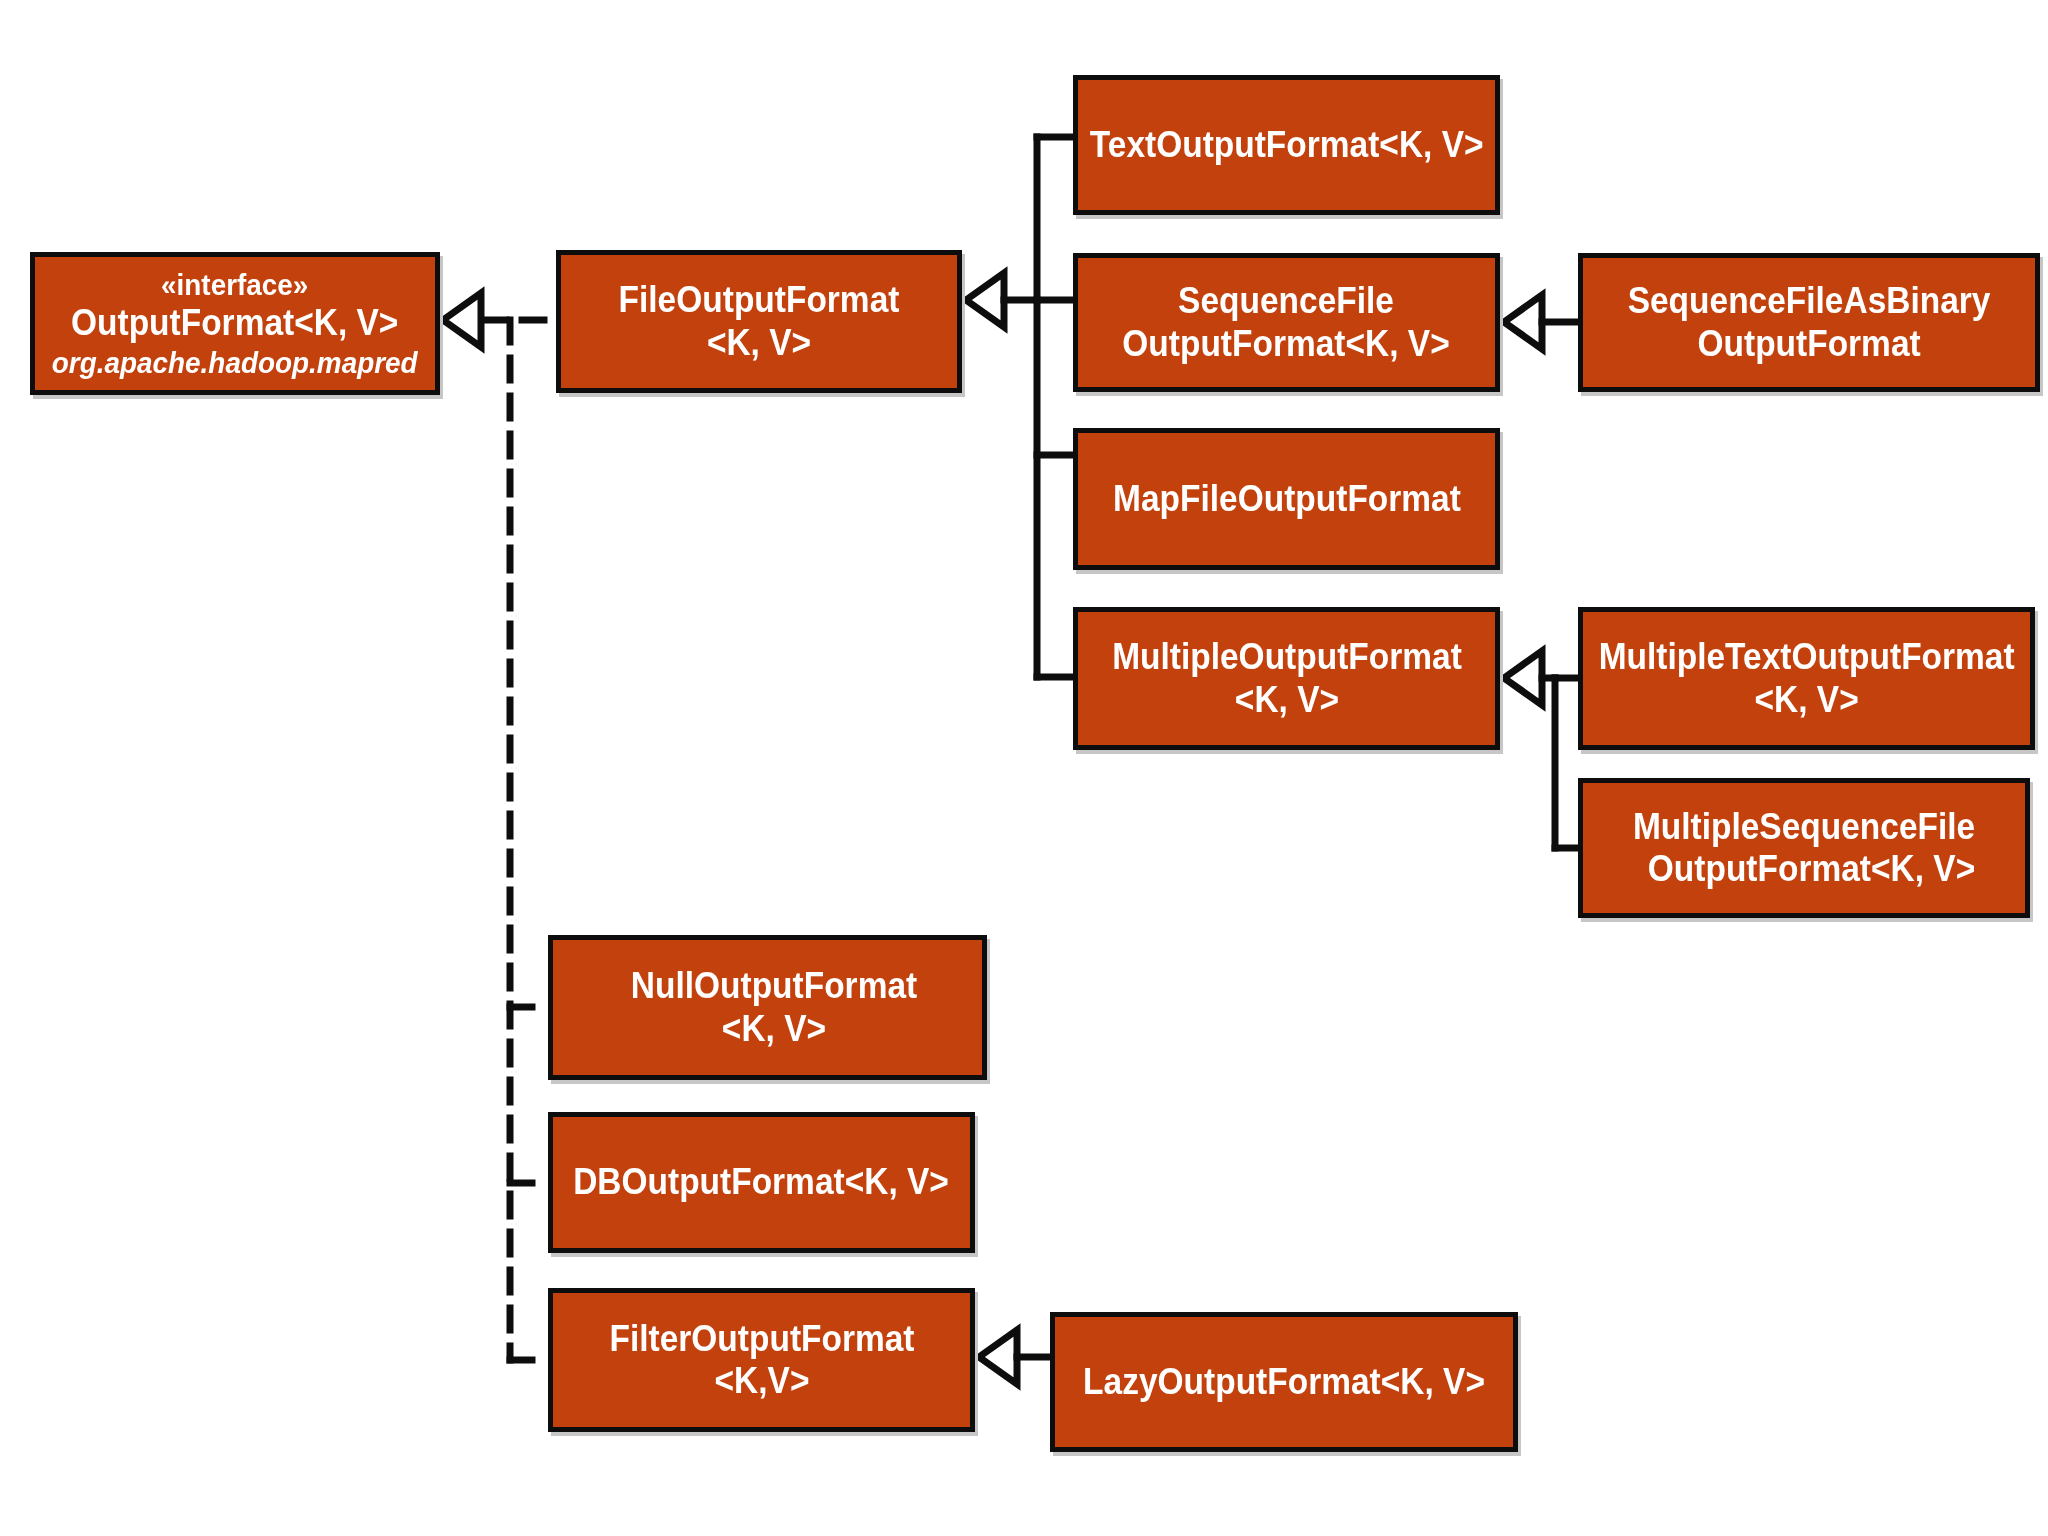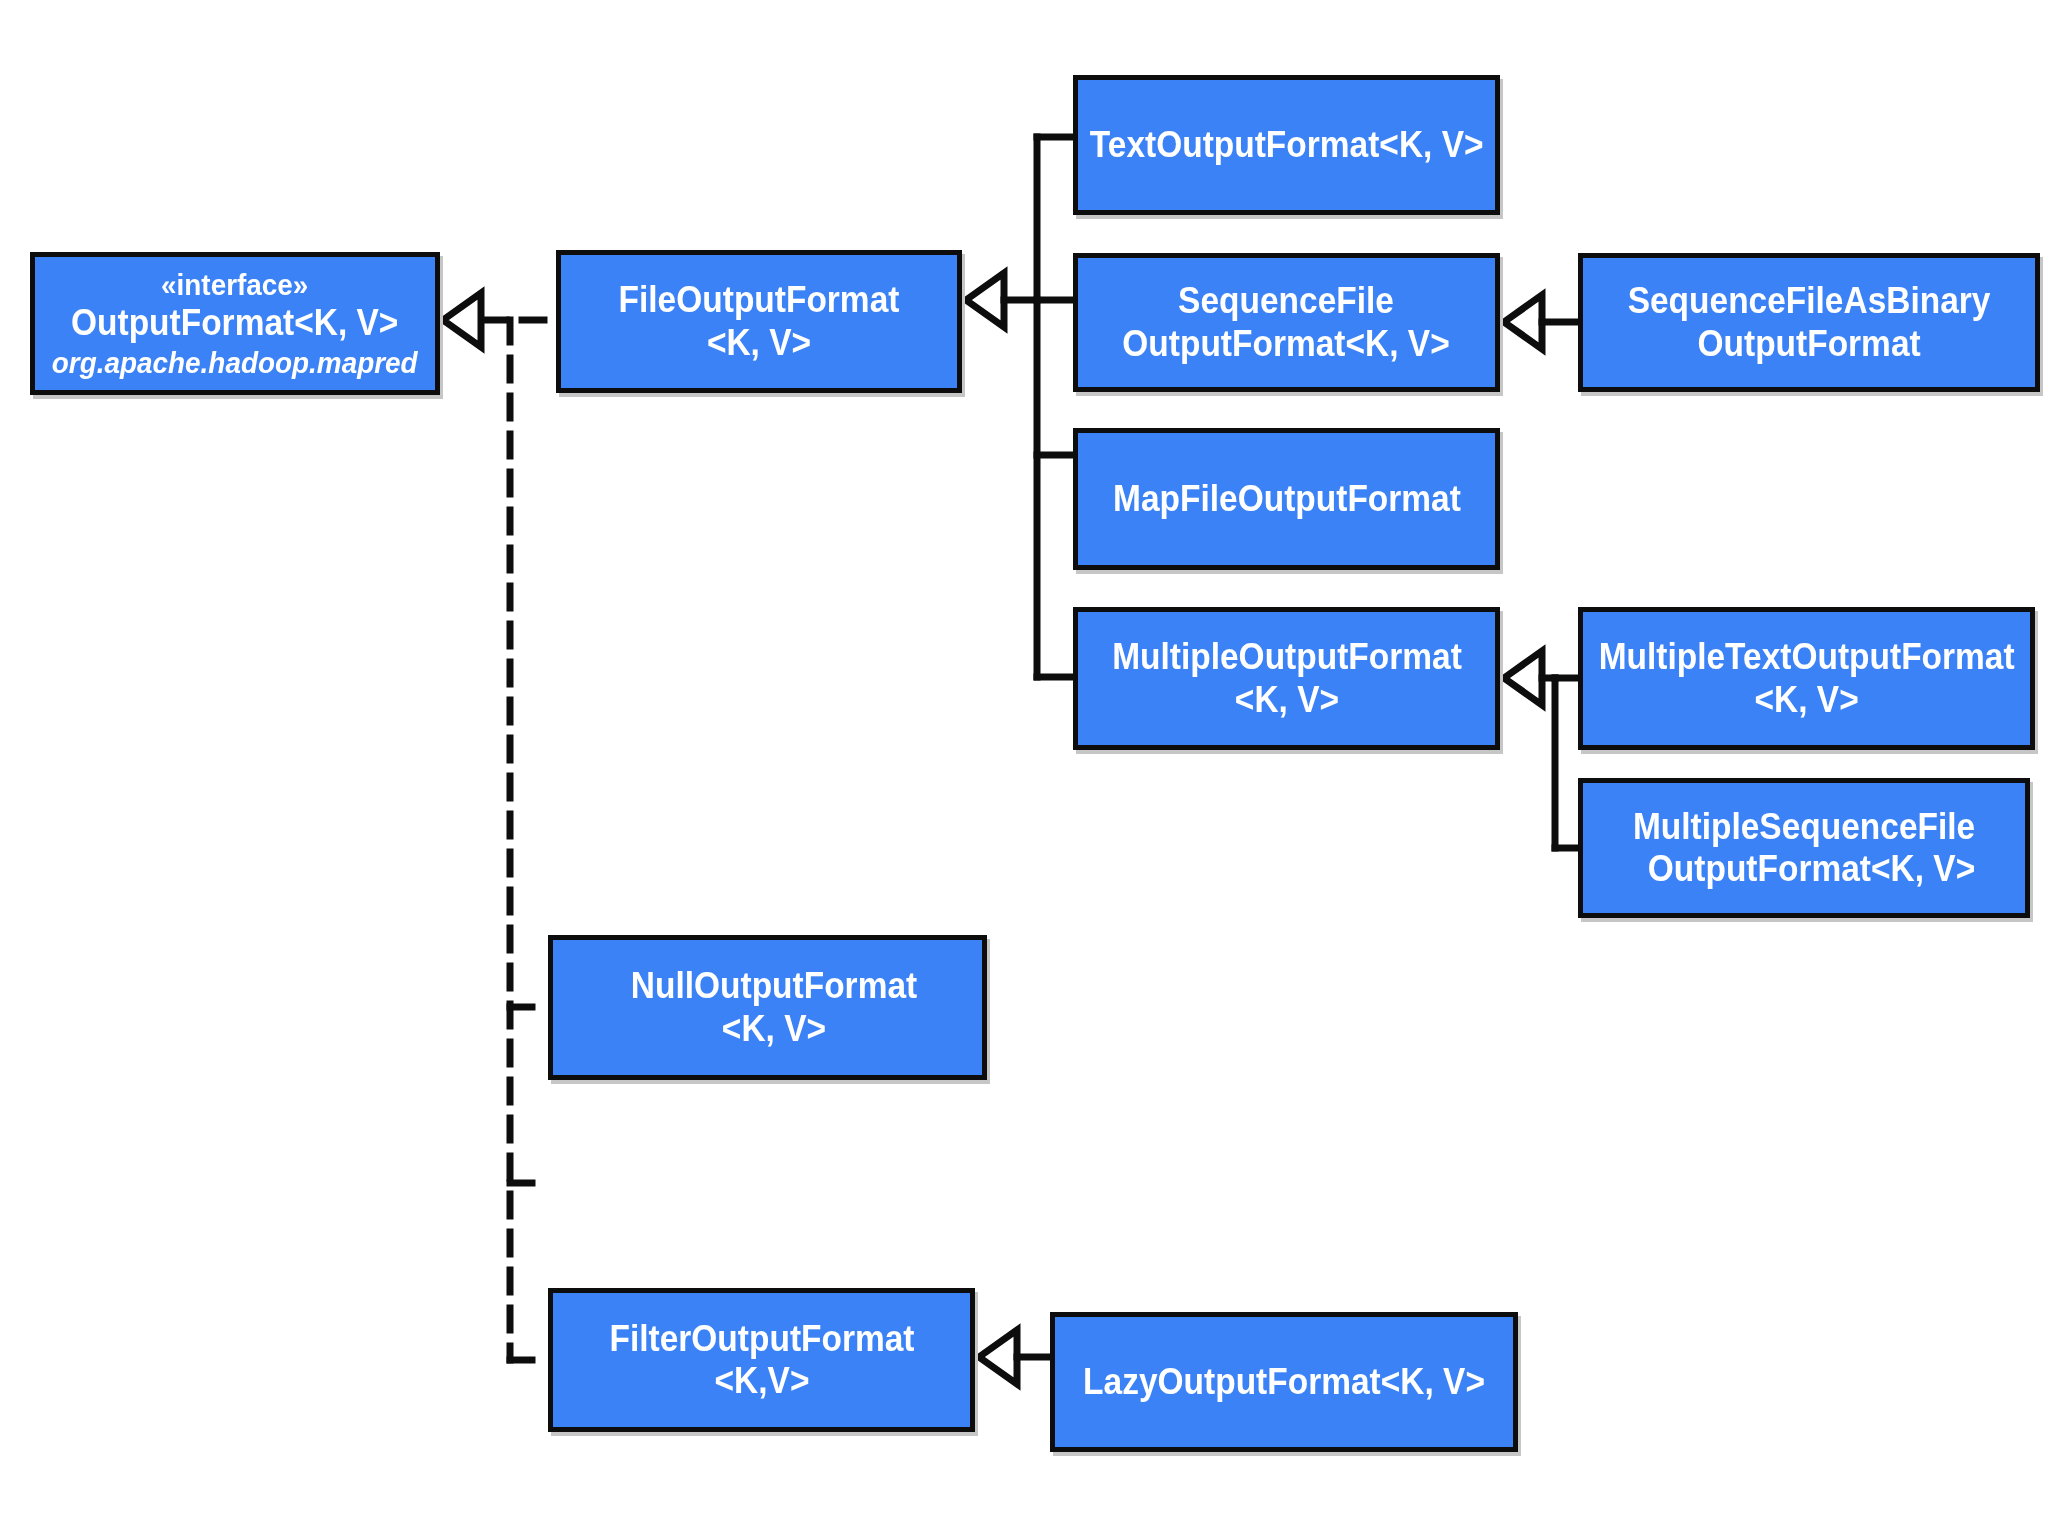--- a/index.html
+++ b/index.html
@@ -5,21 +5,21 @@
   html,body{margin:0;padding:0;background:#ffffff;}
   #canvas{
     position:relative;width:2048px;height:1536px;background:#ffffff;overflow:hidden;
     font-family:"Liberation Sans","DejaVu Sans",sans-serif;
   }
   #edges{position:absolute;left:0;top:0;width:2048px;height:1536px;}
   .edge{stroke:#0d0d0d;stroke-width:7;fill:none;stroke-linecap:square;}
   .edge.dashed{stroke-dasharray:22 16;}
   .arrowhead{fill:#ffffff;stroke:#0d0d0d;stroke-width:7;stroke-linejoin:miter;}
   .box{
-    position:absolute;background:#3b82f6;border:5px solid #0d0d0d;
+    position:absolute;background:#c2410c;border:5px solid #0d0d0d;
     box-shadow:3px 4px 0 #c6c6c6;
     display:flex;align-items:center;justify-content:center;
     color:#ffffff;font-weight:bold;text-align:center;
   }
   .label{transform:scaleX(0.93);font-size:36px;line-height:1.18;white-space:nowrap;}
   .label .stereotype{font-size:30px;display:block;}
   .label .cls{display:block;}
   .label .pkg{font-size:30px;font-style:italic;display:block;}
 </style>
 </head>
@@ -120,20 +120,25 @@
     </div>
   </div>
 
   <div class="box" style="left:548px;top:935px;width:417px;height:135px;padding-left:12px;">
     <div class="label">
       <span class="cls">NullOutputFormat</span>
       <span class="cls">&lt;K, V&gt;</span>
     </div>
   </div>
 
+  <div class="box" style="left:548px;top:1112px;width:417px;height:131px;">
+    <div class="label">
+      <span class="cls">DBOutputFormat&lt;K, V&gt;</span>
+    </div>
+  </div>
 
   <div class="box" style="left:548px;top:1288px;width:417px;height:134px;">
     <div class="label">
       <span class="cls">FilterOutputFormat</span>
       <span class="cls">&lt;K,V&gt;</span>
     </div>
   </div>
 
   <div class="box" style="left:1050px;top:1312px;width:458px;height:130px;">
     <div class="label">

